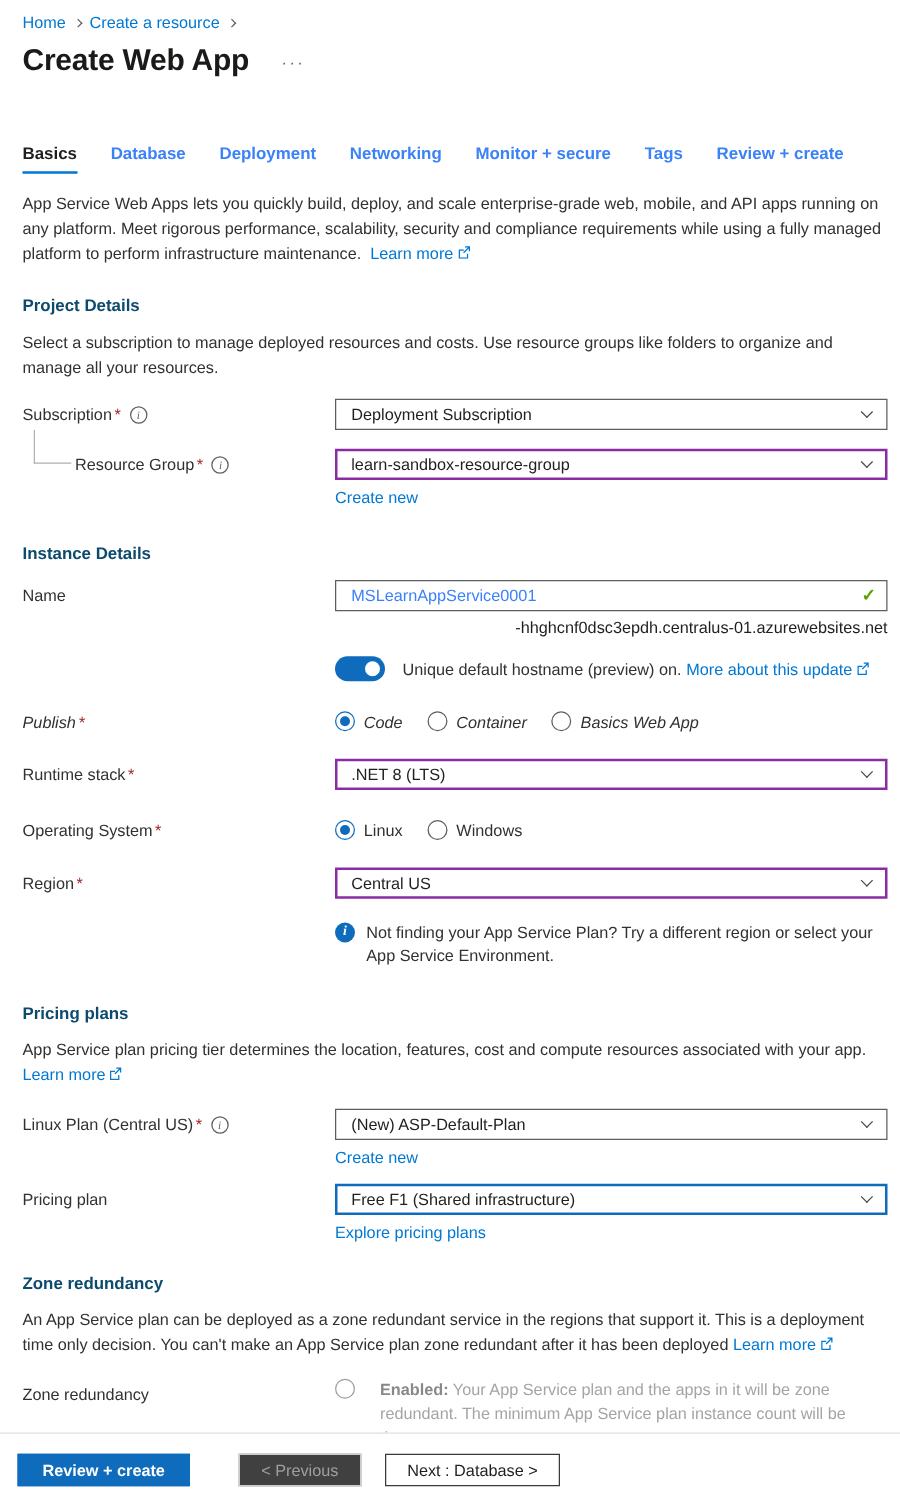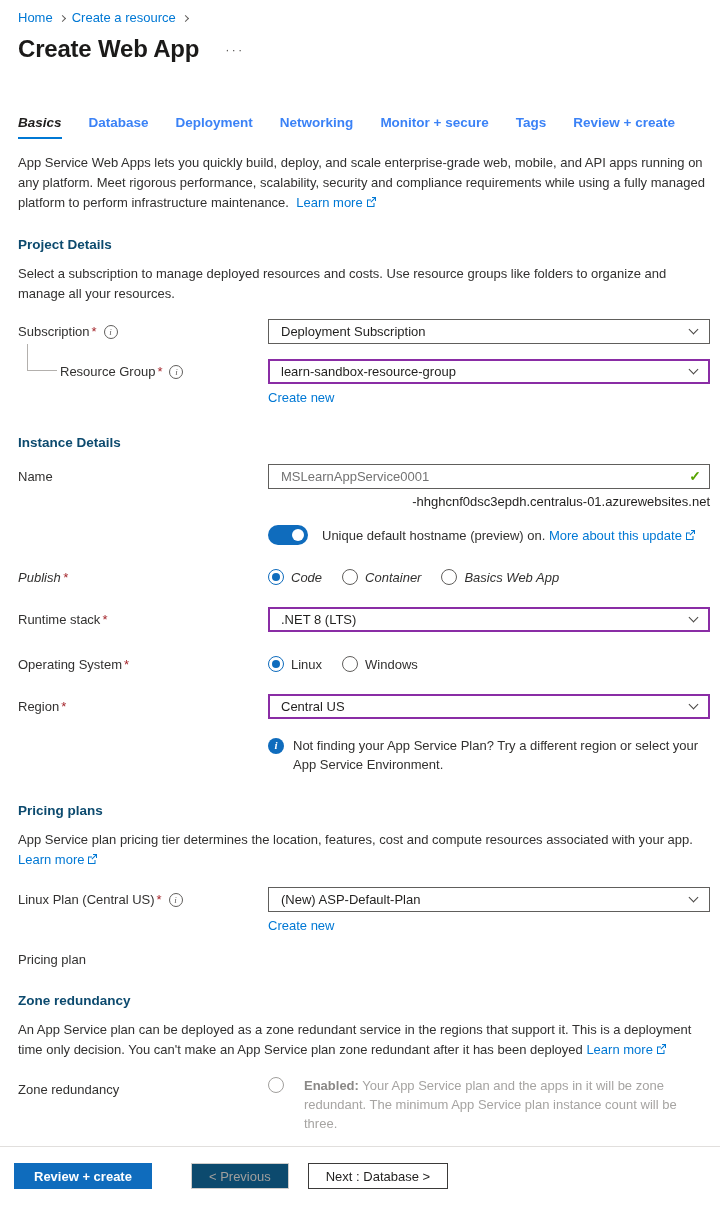--- a/index.html
+++ b/index.html
@@ -17,21 +17,21 @@
   .crumb-sep { width:5px; height:5px; border-right:1px solid #605e5c; border-bottom:1px solid #605e5c; transform:rotate(-45deg); margin-top:1px; }
 
   
   .title-row { display:flex; align-items:center; margin-top:10px; }
   .page-title { font-size:24px; font-weight:700; color:#1b1a19; letter-spacing:-0.2px; }
   .more-btn { margin-left:26px; color:#605e5c; font-size:13px; letter-spacing:2px; cursor:pointer; }
 
   
   .tabs { display:flex; gap:27px; margin-top:52px; border-bottom:1px solid transparent; }
   .tab { padding-bottom:7px; color:#3b82f6; font-size:13.5px; cursor:pointer; border-bottom:2px solid transparent;font-weight:bold; }
-  .tab.active { font-weight:700; border-bottom:2px solid #0078d4; color:#201f1e;font-style:italic; }
+  .tab.active { font-weight:700; border-bottom:2px solid #0078d4; color:#201f1e; }
 
   
   .intro { margin-top:13px; line-height:1.55; max-width:692px; }
   .section-h { font-weight:700; font-size:13.5px; color:#0c4a6e; margin:24px 0 0 0; }
   .section-p { margin-top:12px; line-height:1.5; max-width:692px; }
 
   
   .form { margin-top:16px; }
   .row { display:flex; align-items:flex-start; margin-bottom:15px; }
   .row-label { flex:0 0 250px; padding-top:5px; display:flex; align-items:center; gap:7px; position:relative; }
@@ -56,21 +56,21 @@
   .under-link { display:inline-block; margin-top:6px; font-size:13px; }
 
   
   .connector { position:absolute; left:9px; top:-15px; width:30px; height:27px;
     border-left:1px solid #b3b0ad; border-bottom:1px solid #b3b0ad; }
   .indent-label { margin-left:42px; }
 
   
   .text-input {
     width:100%; height:25px; border:1px solid #605e5c; padding:0 12px 0 12px;
-    font-family:"Liberation Sans", sans-serif; font-size:13px; color:#737373; outline:none;
+    font-family:"Liberation Sans", sans-serif; font-size:13px; color:#3b82f6; outline:none;
   }
   .valid-check { position:absolute; right:9px; top:4px; color:#57a300; font-size:14px; font-weight:700; }
   .host-suffix { text-align:right; margin-top:5px; color:#201f1e; }
 
   
   .toggle-row { display:flex; align-items:center; gap:14px; margin-top:16px; }
   .toggle { width:40px; height:20px; border-radius:10px; background:#0f6cbd; position:relative; cursor:pointer; flex:0 0 40px; }
   .toggle .knob { position:absolute; right:4px; top:4px; width:12px; height:12px; border-radius:50%; background:#fff; }
 
   
@@ -93,21 +93,21 @@
   .zr-text b { color:#8a8886; }
 
   
   .ext { display:inline-block; width:11px; height:11px; position:relative; margin-left:3px; }
 
   
   .footer { position:absolute; left:0; right:0; top:1146px; height:59px; border-top:1px solid #e1dfdd; background:#fff;
     display:flex; align-items:center; padding-left:14px; }
   .btn { font-family:"Liberation Sans", sans-serif; font-size:13px; height:26px; cursor:pointer; }
   .btn-primary { background:#0f6cbd; color:#fff; border:1px solid #0f6cbd; font-weight:700; padding:0 19px; margin-right:39px; }
-  .btn-disabled { background:#0c4a6e; color:#a19f9d; border:1px solid #cfcdcb; padding:0 17px; margin-right:19px; cursor:default; }
+  .btn-disabled { background:#404040; color:#a19f9d; border:1px solid #cfcdcb; padding:0 17px; margin-right:19px; cursor:default; }
   .btn-outline { background:#fff; color:#201f1e; border:1px solid #3b3a39; padding:0 17px; }
 </style>
 </head>
 <body>
 
 <div class="page">
 
   <div class="breadcrumb">
     <a>Home</a>
     <span class="crumb-sep"></span>
@@ -285,20 +285,27 @@
           <span class="chev"></span>
         </div>
         <a class="under-link">Create new</a>
       </div>
     </div>
 
     <div class="row" style="margin-bottom:20px;">
       <div class="row-label">
         <span>Pricing plan</span>
       </div>
+      <div class="row-field">
+        <div class="dropdown b-blue">
+          <span>Free F1 (Shared infrastructure)</span>
+          <span class="chev"></span>
+        </div>
+        <a class="under-link">Explore pricing plans</a>
+      </div>
     </div>
 
     <div class="section-h" style="margin-top:26px;">Zone redundancy</div>
     <div class="section-p">
       <span>An App Service plan can be deployed as a zone redundant service in the regions that support it. This is a deployment time only decision. You can't make an App Service plan zone redundant after it has been deployed</span>
       <a><span>Learn more</span><span class="ext"><svg width="11" height="11" viewBox="0 0 11 11">
               <path d="M1 3.5h4v1H2v5.5h5.5V7h1v4H1z" fill="#0078d4"></path>
               <path d="M6 1h4v4h-1V2.7L5.2 6.5l-.7-.7L8.3 2H6z" fill="#0078d4"></path>
             </svg></span></a>
     </div>

